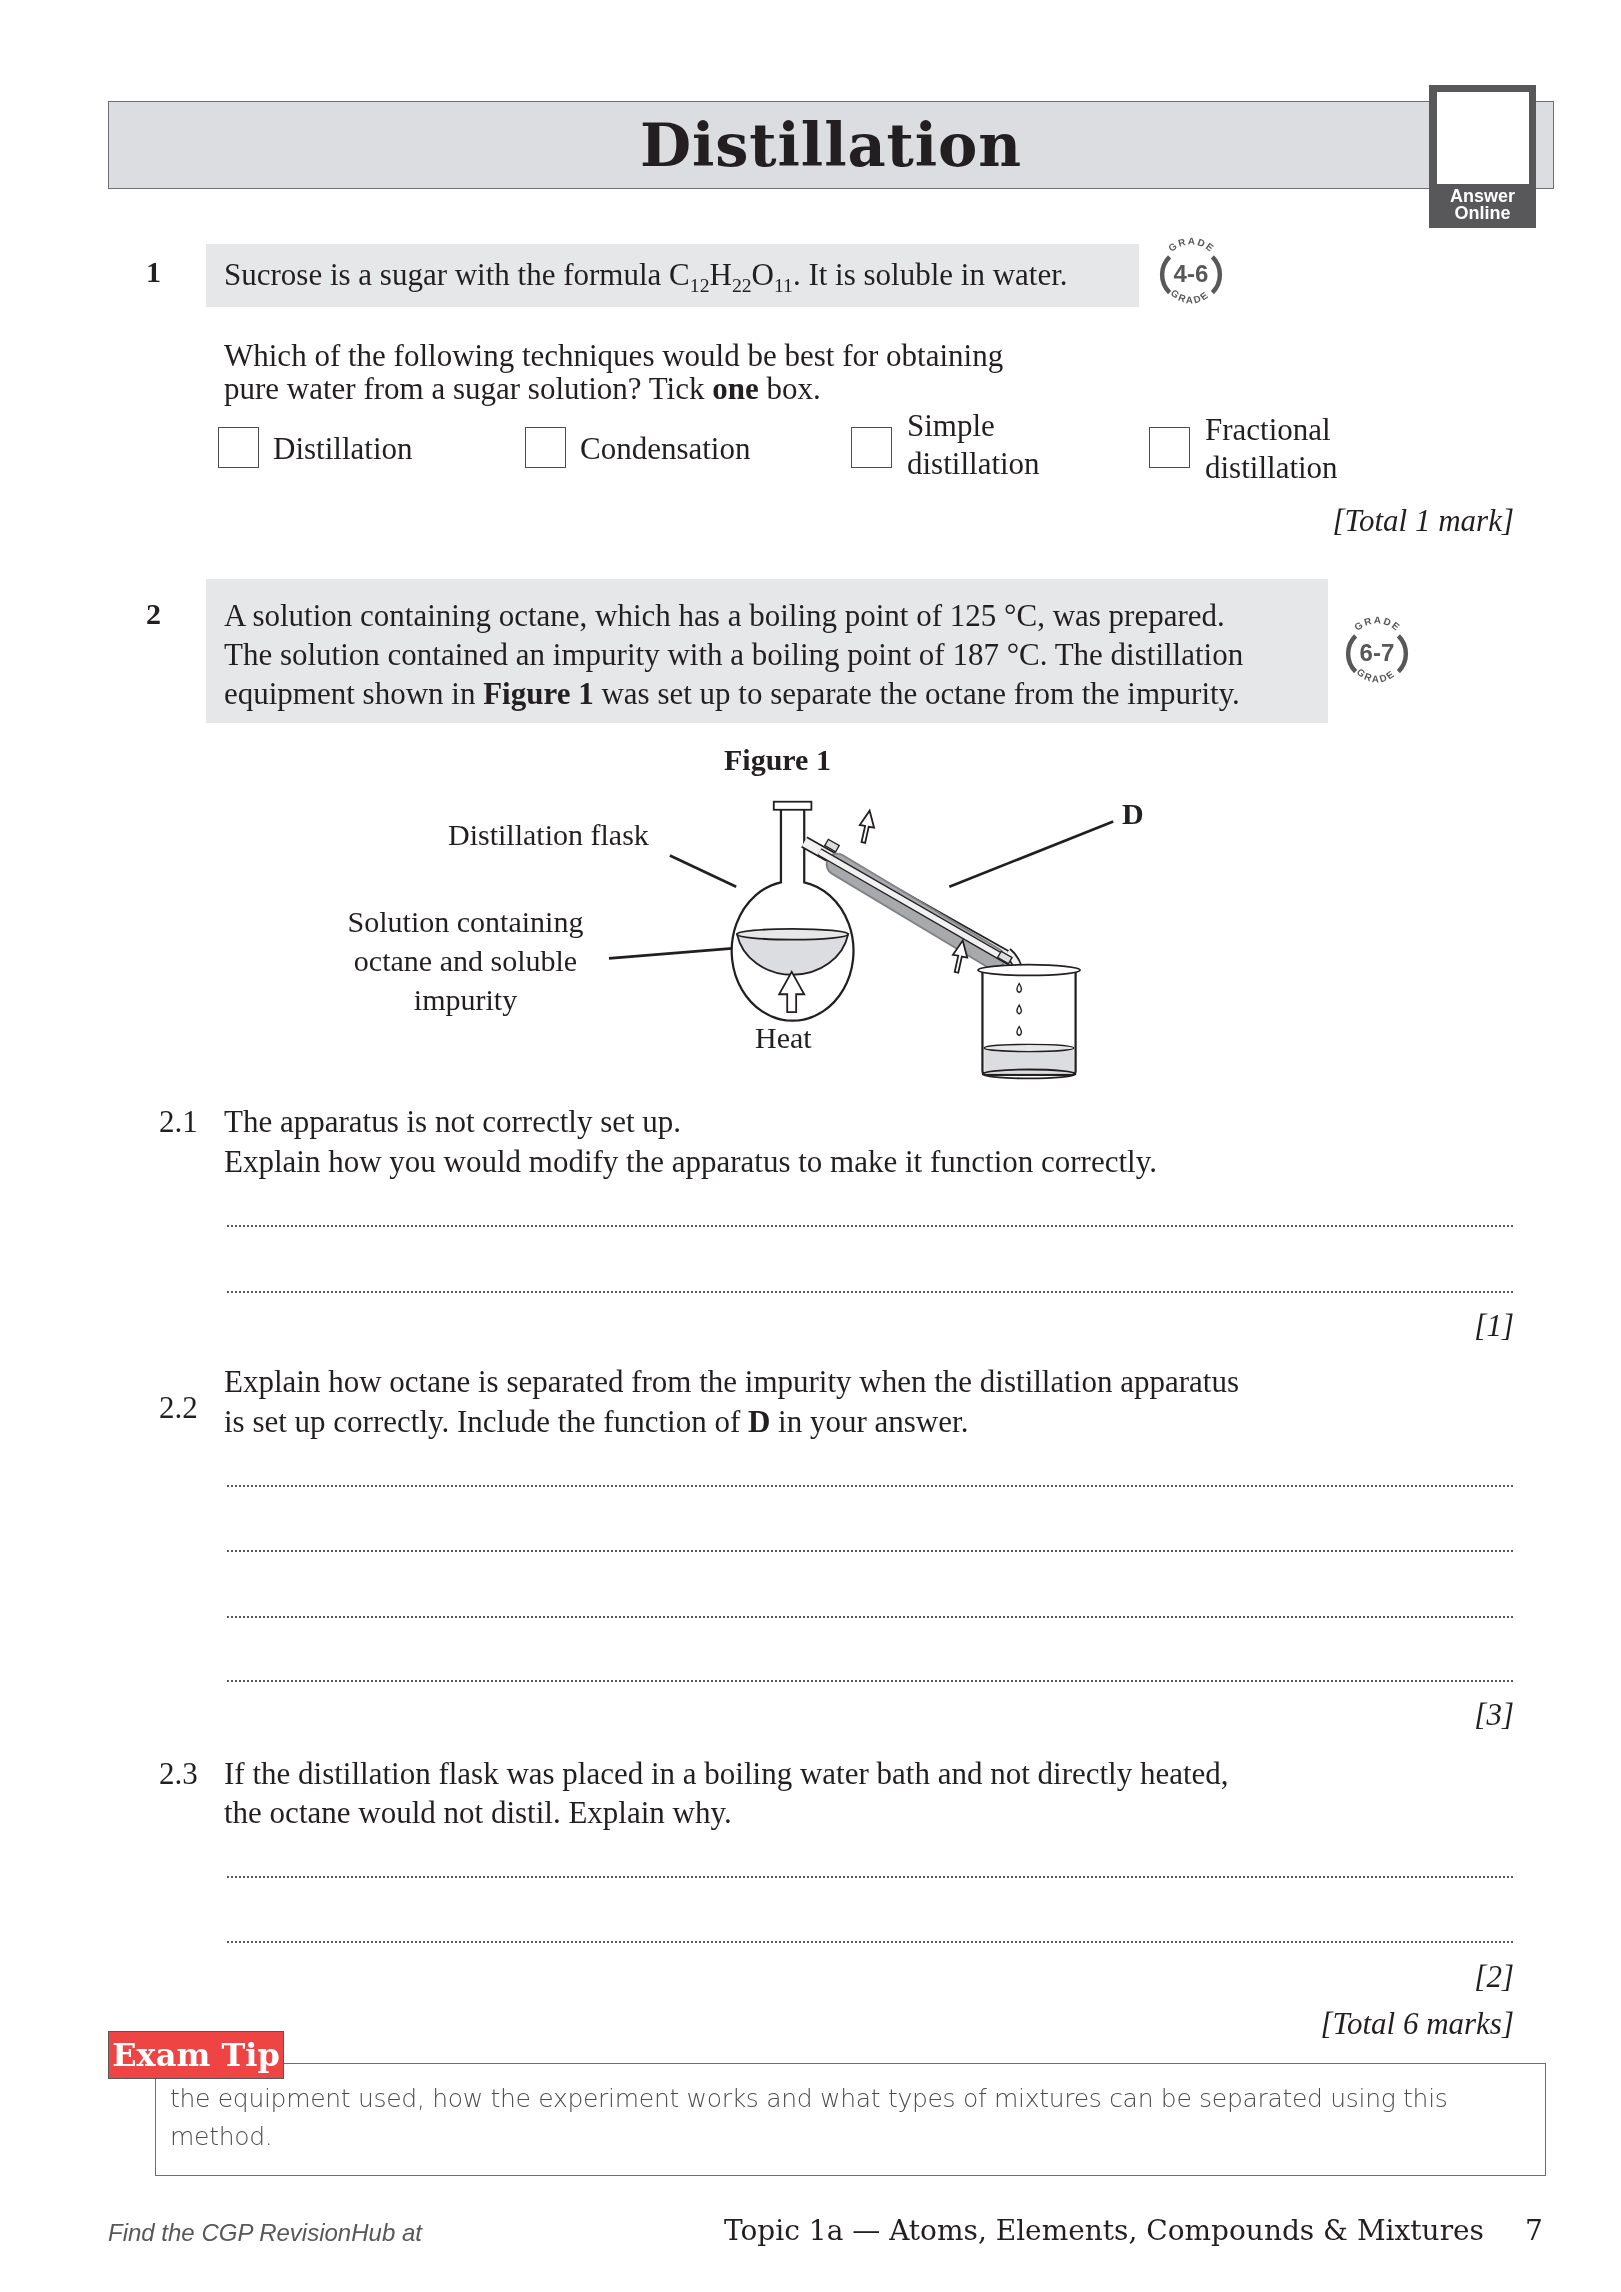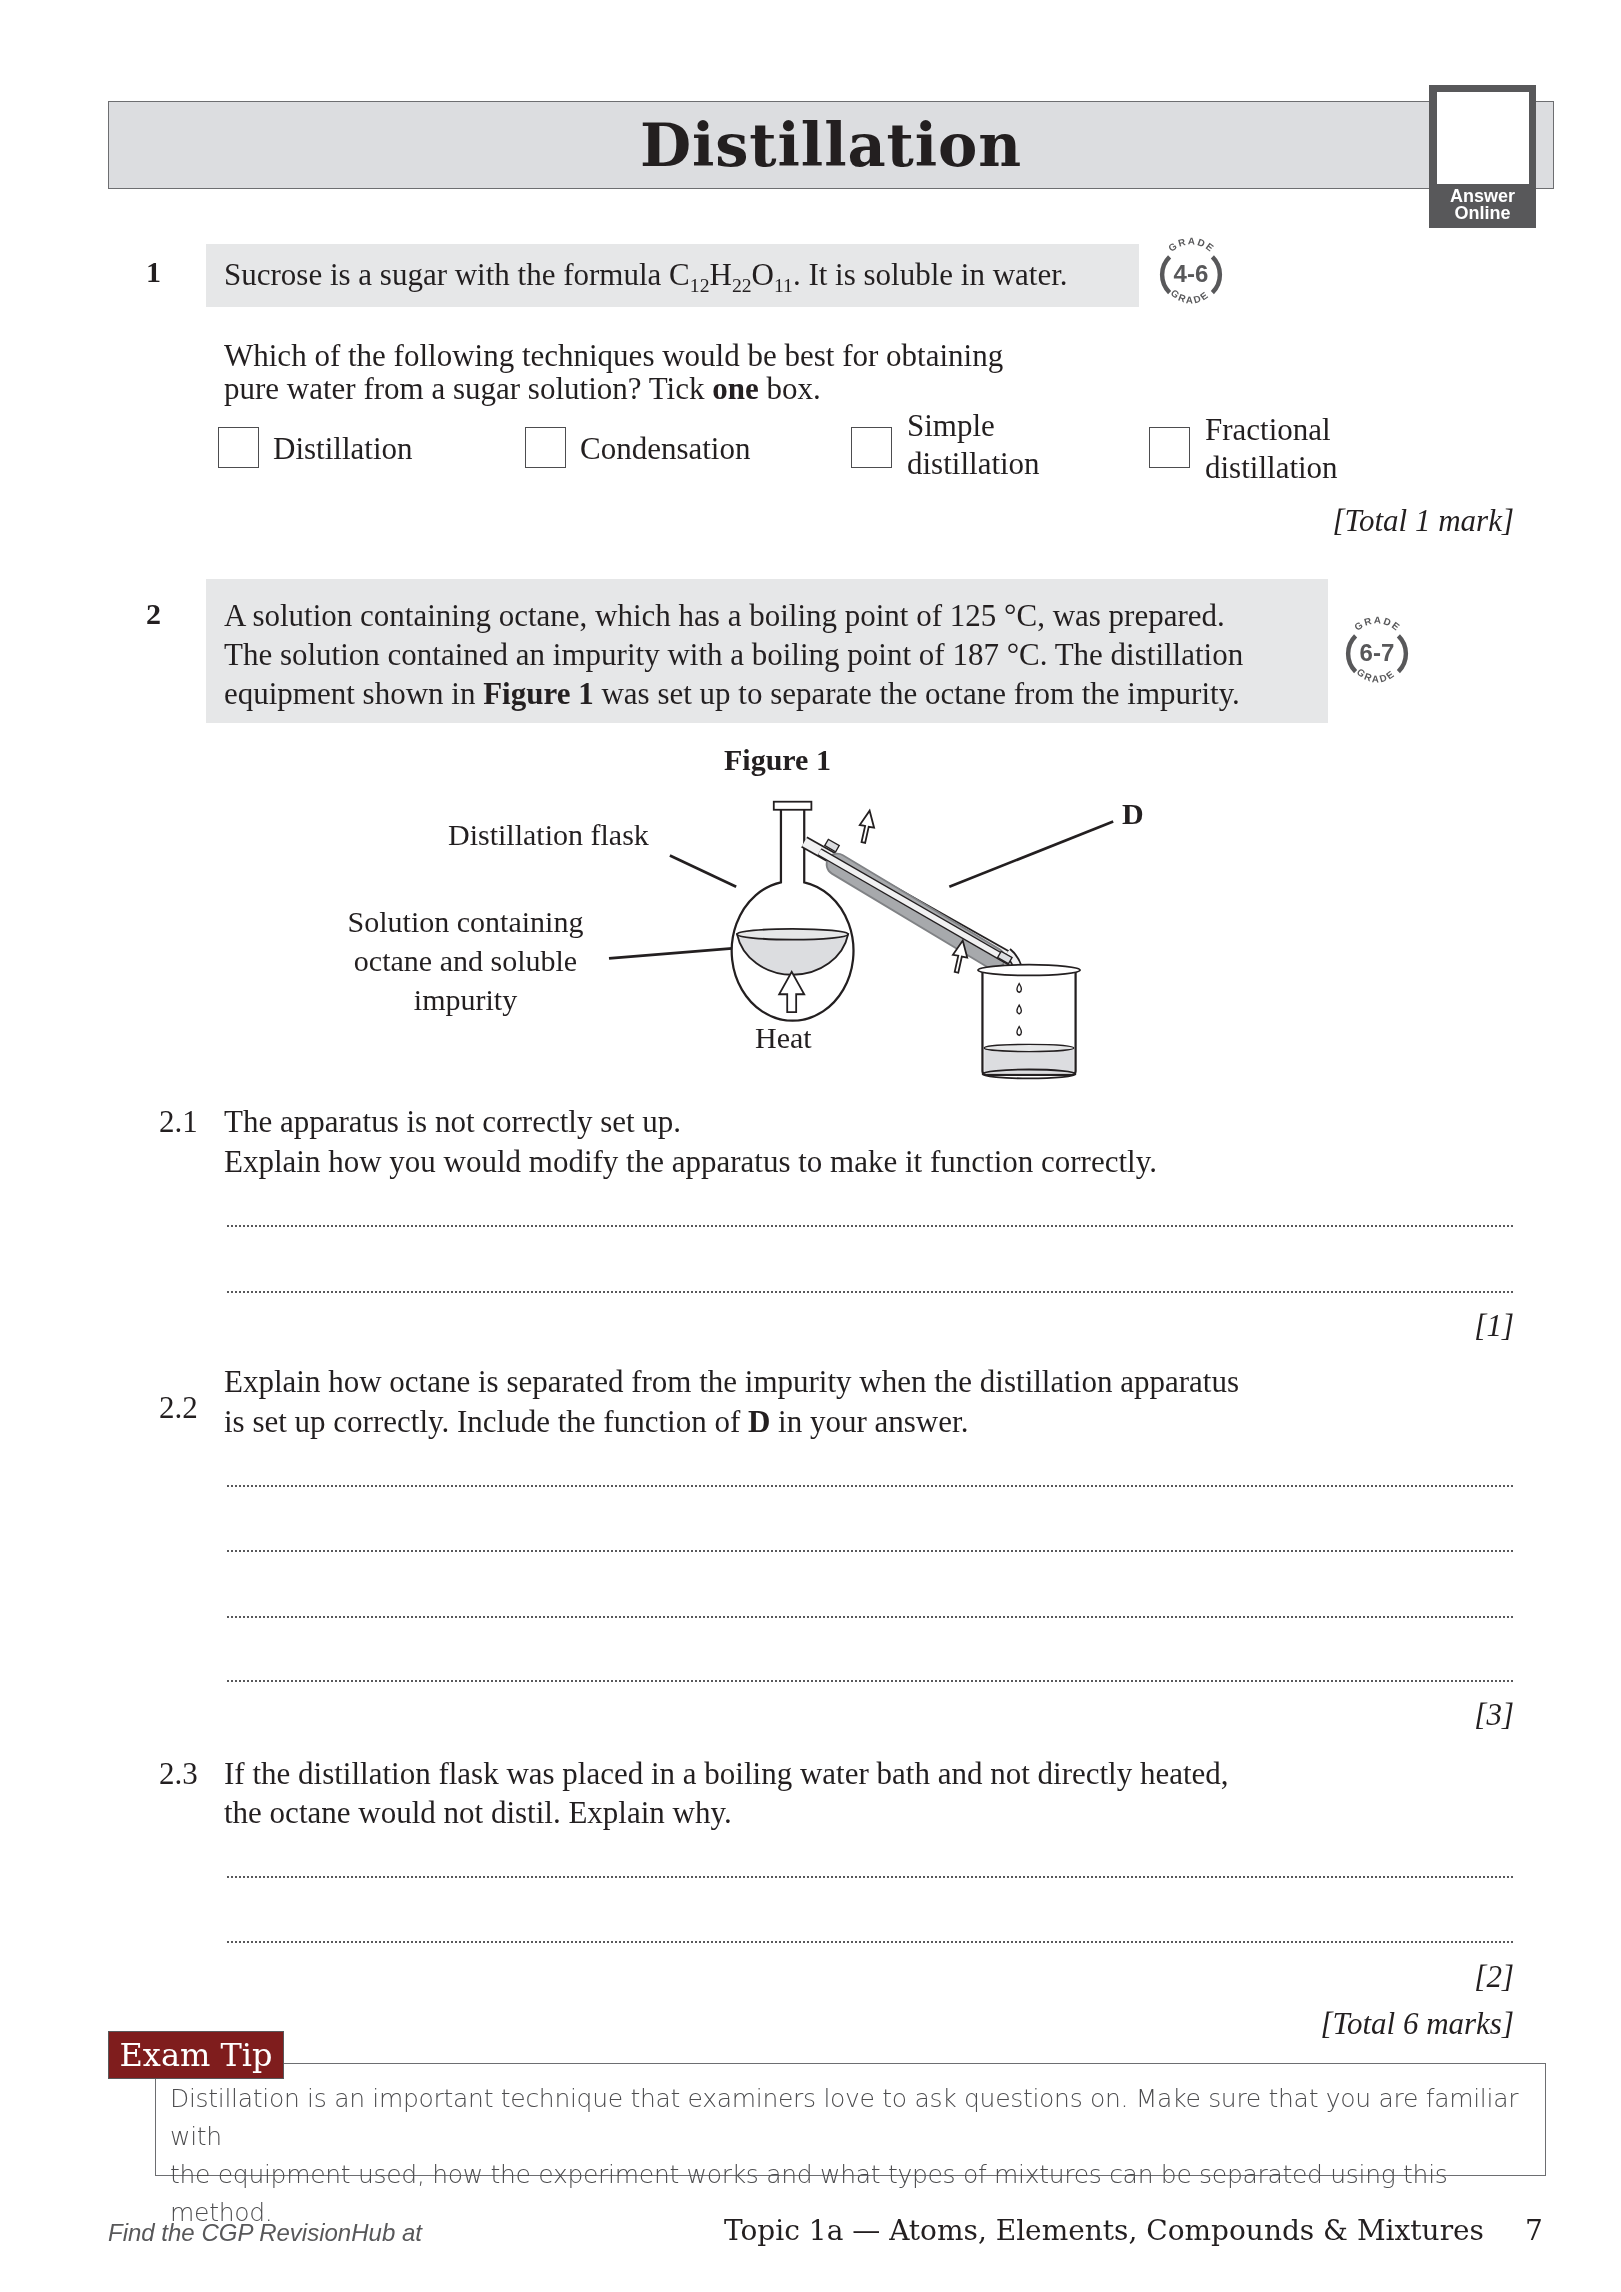--- a/index.html
+++ b/index.html
@@ -31,22 +31,22 @@
   .opt-label { font-size:31px; line-height:38px; white-space:nowrap; }
 
   .marks { font-size:31px; font-style:italic; white-space:nowrap; text-align:right; }
 
   .answer-line { left:227px; width:1286px; height:0; border-bottom:2.7px dotted #58585a; }
 
   .fig-title { font-size:30px; font-weight:bold; }
   .fig-label { font-size:30px; line-height:39px; text-align:center; white-space:nowrap; }
 
   .tip-box { left:155px; top:2063px; width:1391px; height:113px; border:1.8px solid #6d6e71; box-sizing:border-box; background:#fff; }
-  .tip-label { left:108px; top:2031px; width:176px; height:48px; background:#7f1d1d; border:1.8px solid #58585a; box-sizing:border-box;
-               color:#ffffff; font-size:32px; font-weight:normal; display:flex; align-items:center; justify-content:center; }
+  .tip-label { left:108px; top:2031px; width:176px; height:48px; background:#ef4444; border:1.8px solid #58585a; box-sizing:border-box;
+               color:#ffffff; font-size:32px; font-weight:bold; display:flex; align-items:center; justify-content:center; }
   .tip-text { left:170px; top:2080px; width:1361px; font-family:"DejaVu Sans", sans-serif; font-size:25px;
               line-height:38px; color:#4d4d4f; font-weight:300; letter-spacing:-0.3px; }
 
   .footer-left { left:108px; top:2219px; font-family:"Liberation Sans", sans-serif; font-style:italic;
                  font-size:24px; color:#58585a; }
   .footer-topic { left:724px; top:2214px; font-family:"DejaVu Serif", serif; font-size:28px; color:#231f20; }
   .footer-page { left:1525px; top:2214px; font-family:"DejaVu Serif", serif; font-size:28px; color:#231f20; }
 </style>
 </head>
 <body>
@@ -208,20 +208,19 @@
 <div class="abs body-text" style="left:224px; top:1754px;">If the distillation flask was placed in a boiling water bath and not directly heated,</div>
 <div class="abs body-text" style="left:224px; top:1793px;">the octane would not distil.  Explain why.</div>
 <div class="abs answer-line" style="top:1876px;"></div>
 <div class="abs answer-line" style="top:1941px;"></div>
 <div class="abs marks" style="right:107px; top:1959px;">[2]</div>
 <div class="abs marks" style="right:107px; top:2006px;">[Total 6 marks]</div>
 
 <div class="abs tip-box"></div>
 <div class="abs tip-label slab">Exam Tip</div>
 <div class="abs tip-text">
-  <div>Distillation is an important technique that examiners love to ask questions on.  Make sure that you are familiar with</div>
   <div>the equipment used, how the experiment works and what types of mixtures can be separated using this method.</div>
 </div>
 
 <div class="abs footer-left">Find the CGP RevisionHub at</div>
 <div class="abs footer-topic">Topic 1a — Atoms, Elements, Compounds &amp; Mixtures</div>
 <div class="abs footer-page">7</div>
 
 
 </body></html>

